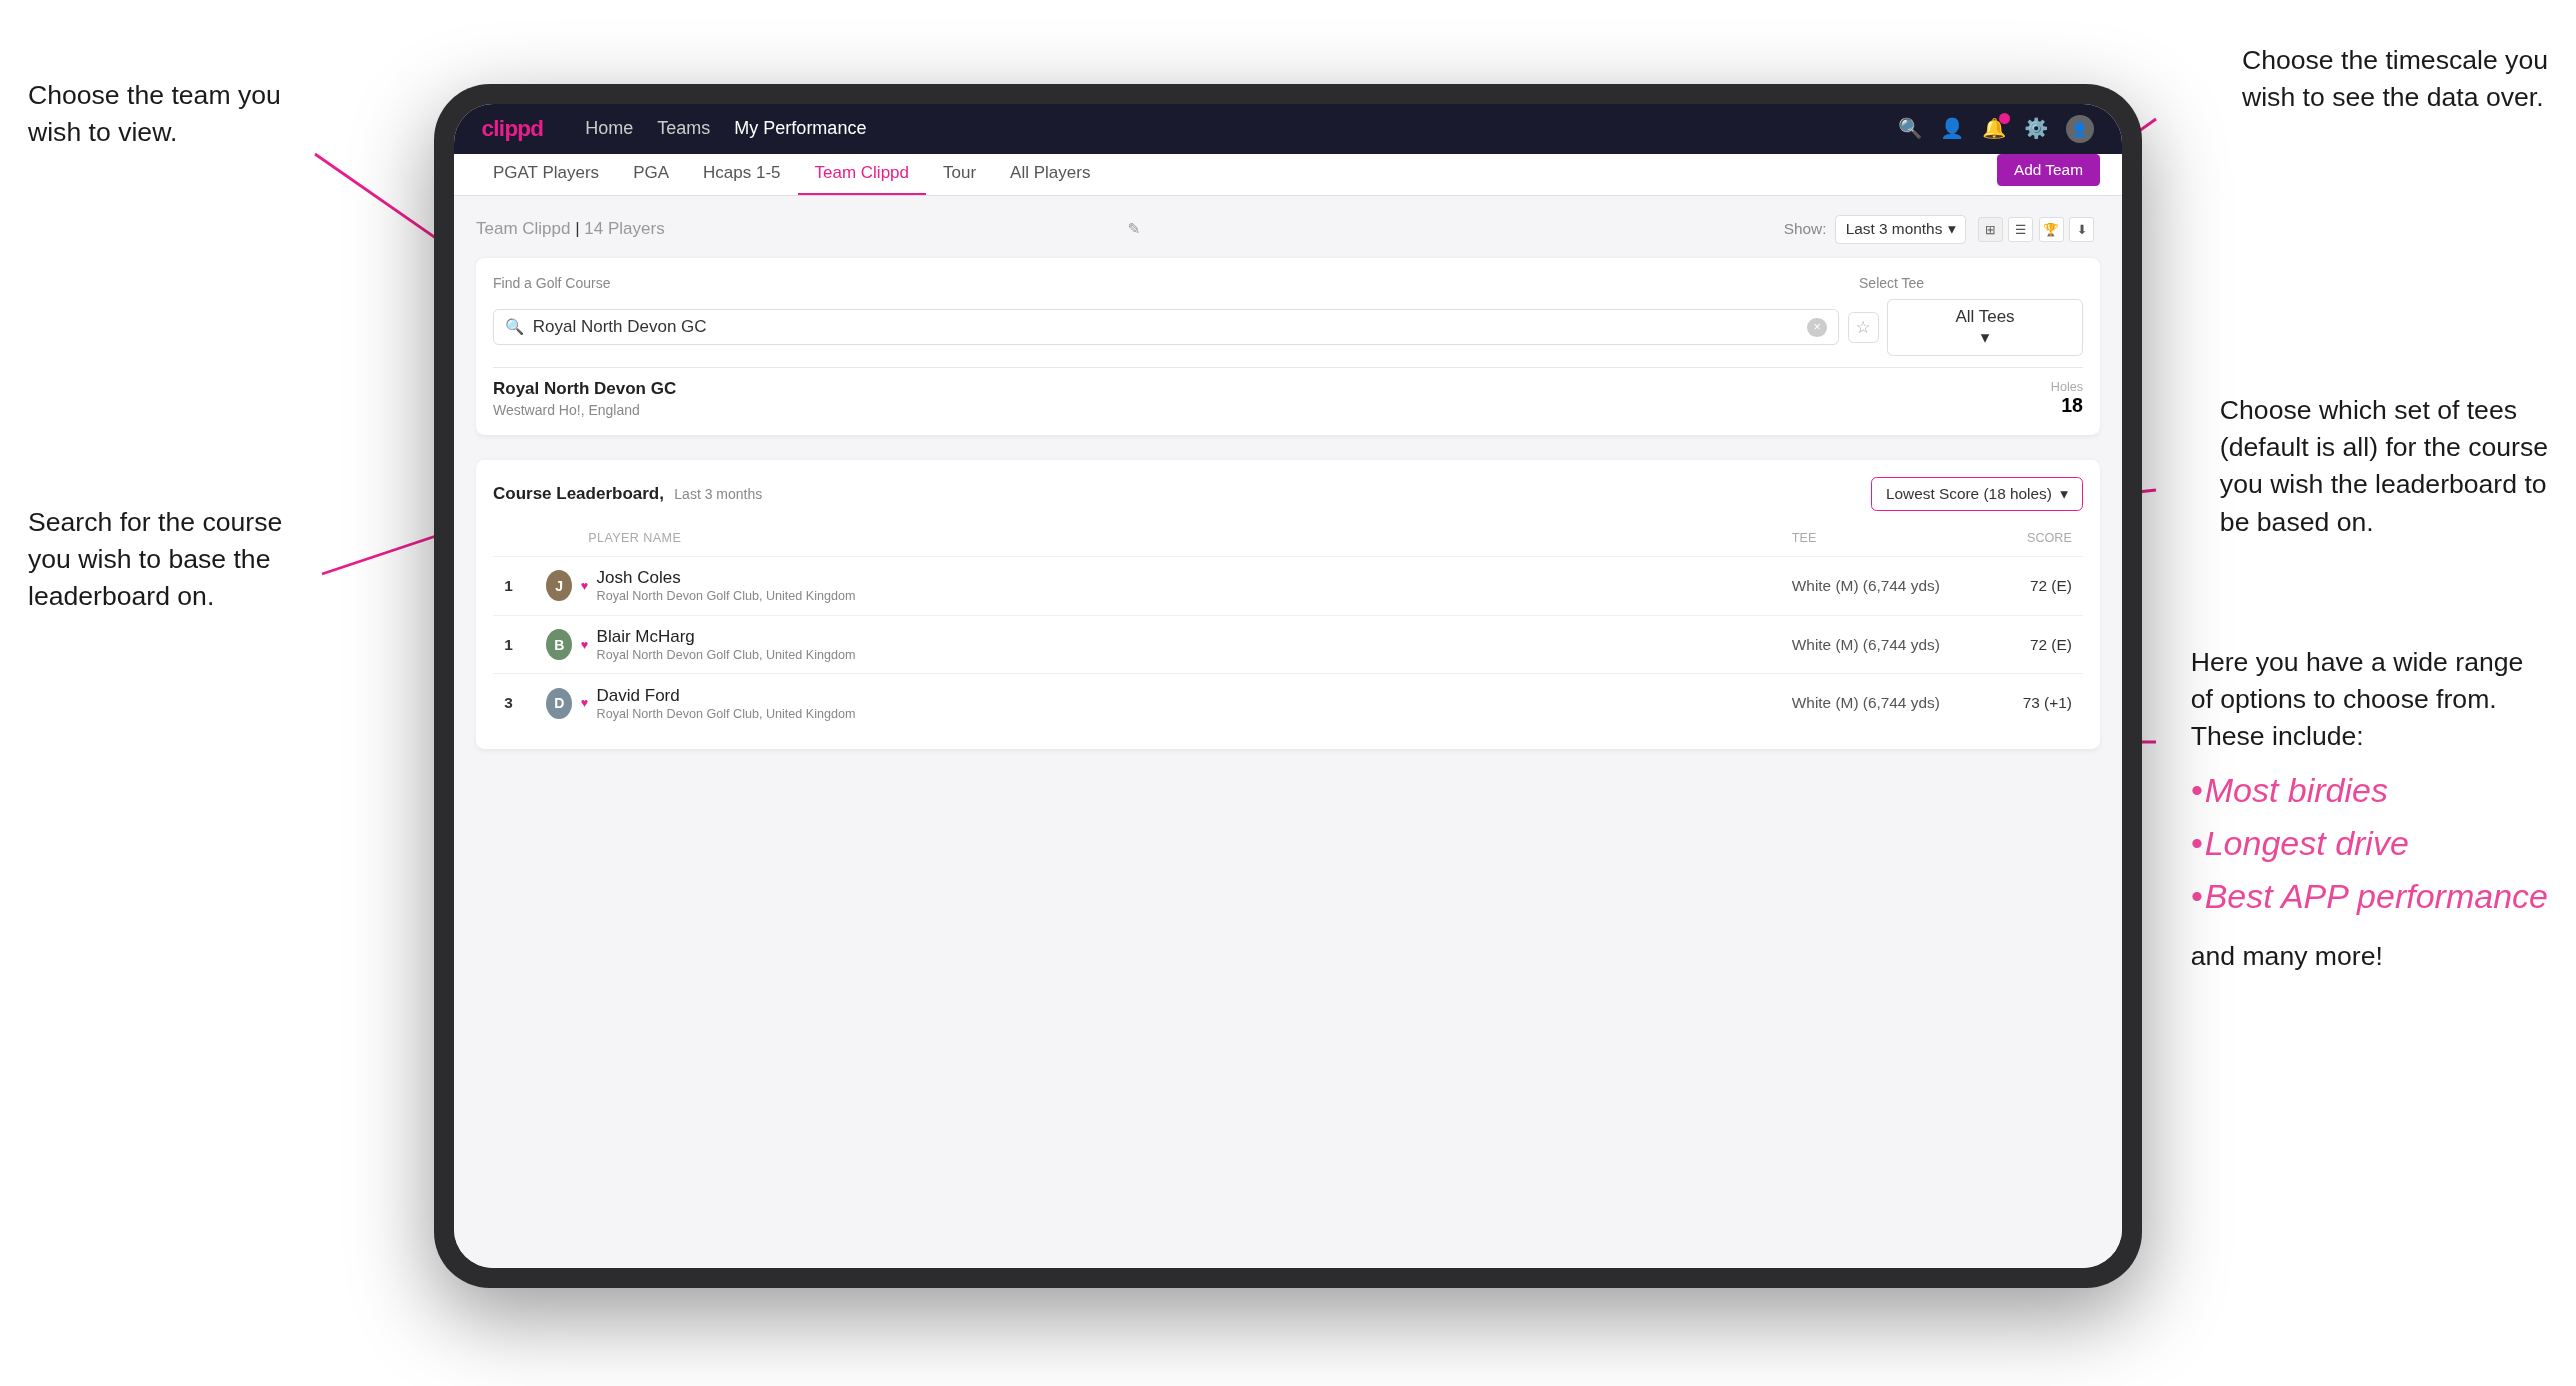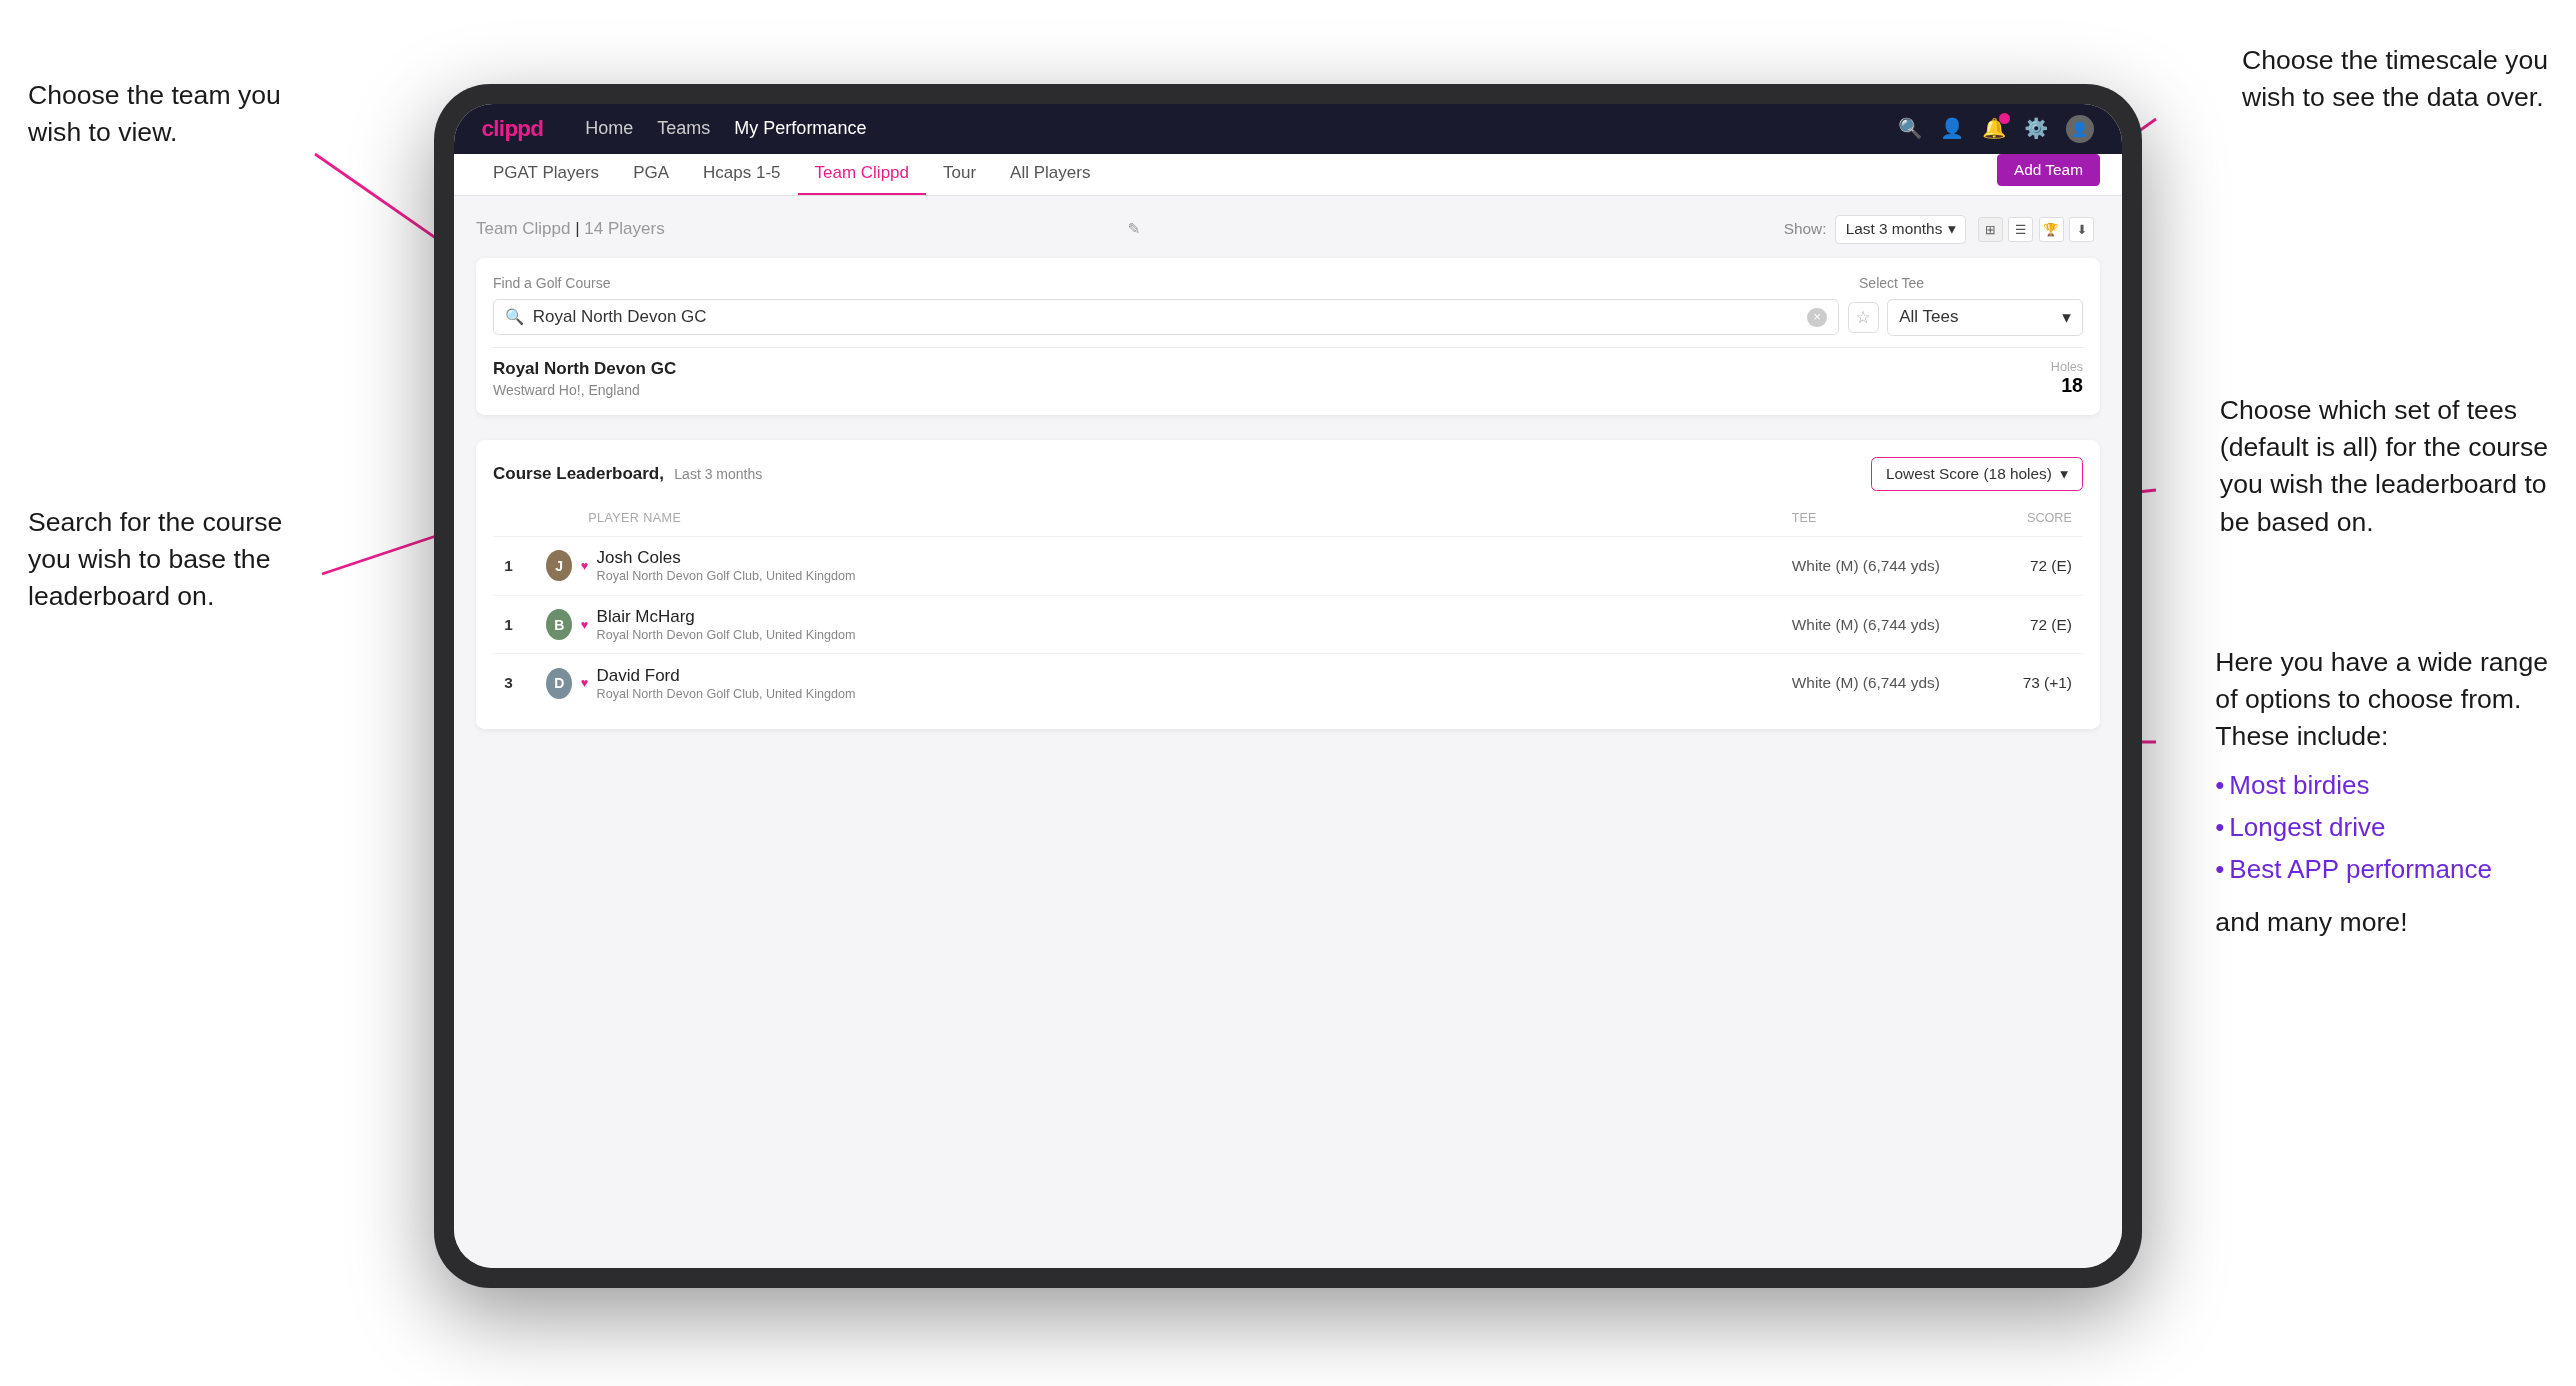--- a/index.html
+++ b/index.html
@@ -339,20 +339,21 @@
       border: 0.7px solid #ddd;
       border-radius: 5.6px;
       padding: 7px 11.2px;
       font-size: 17px;
       color: #333;
       background: white;
       display: flex;
       align-items: center;
       justify-content: space-between;
       cursor: pointer;
+      flex-direction: column;
     }
 
     
     .course-result {
       border-top: 0.7px solid #e8e8e8;
       margin-top: 11.2px;
       padding-top: 11.2px;
       display: flex;
       align-items: center;
     }
@@ -516,25 +517,26 @@
     .annotation-right {
       text-align: left;
     }
 
     .bullet-list {
       list-style: none;
       margin-top: 11.2px;
     }
 
     .bullet-list li {
-      font-size: 26px;
-      color: #6d28d9;
+      font-size: 34px;
+      color: #ec4899;
       margin-bottom: 5.6px;
       padding-left: 14px;
       position: relative;
+      font-style: italic;
     }
 
     .bullet-list li::before {
       content: '•';
       position: absolute;
       left: 0;
     }
 
     .and-more {
       font-size: 26.6px;

